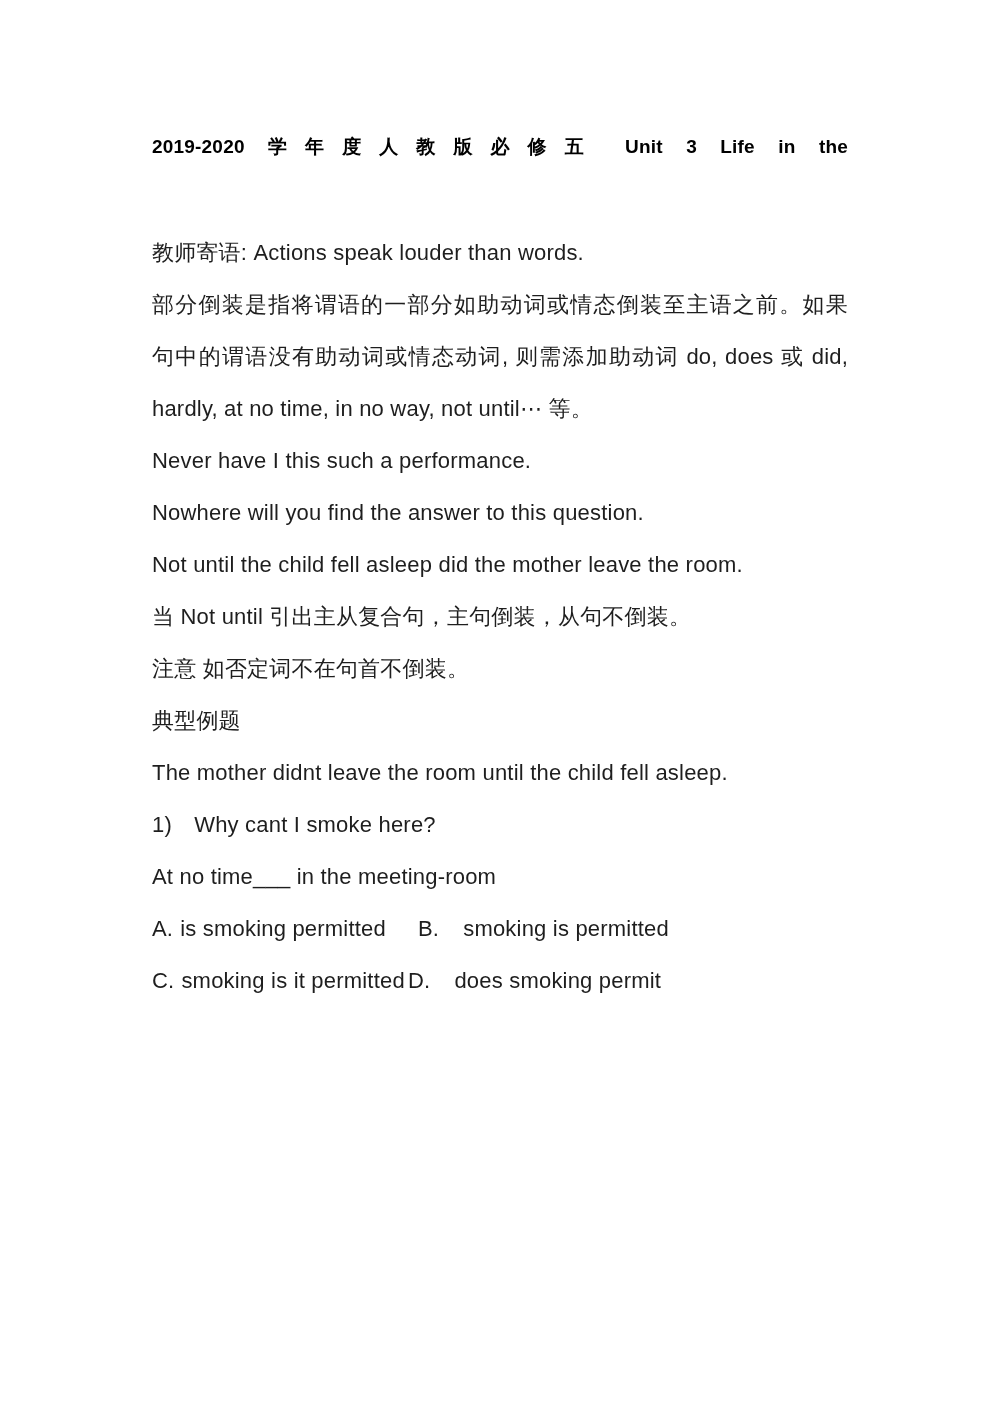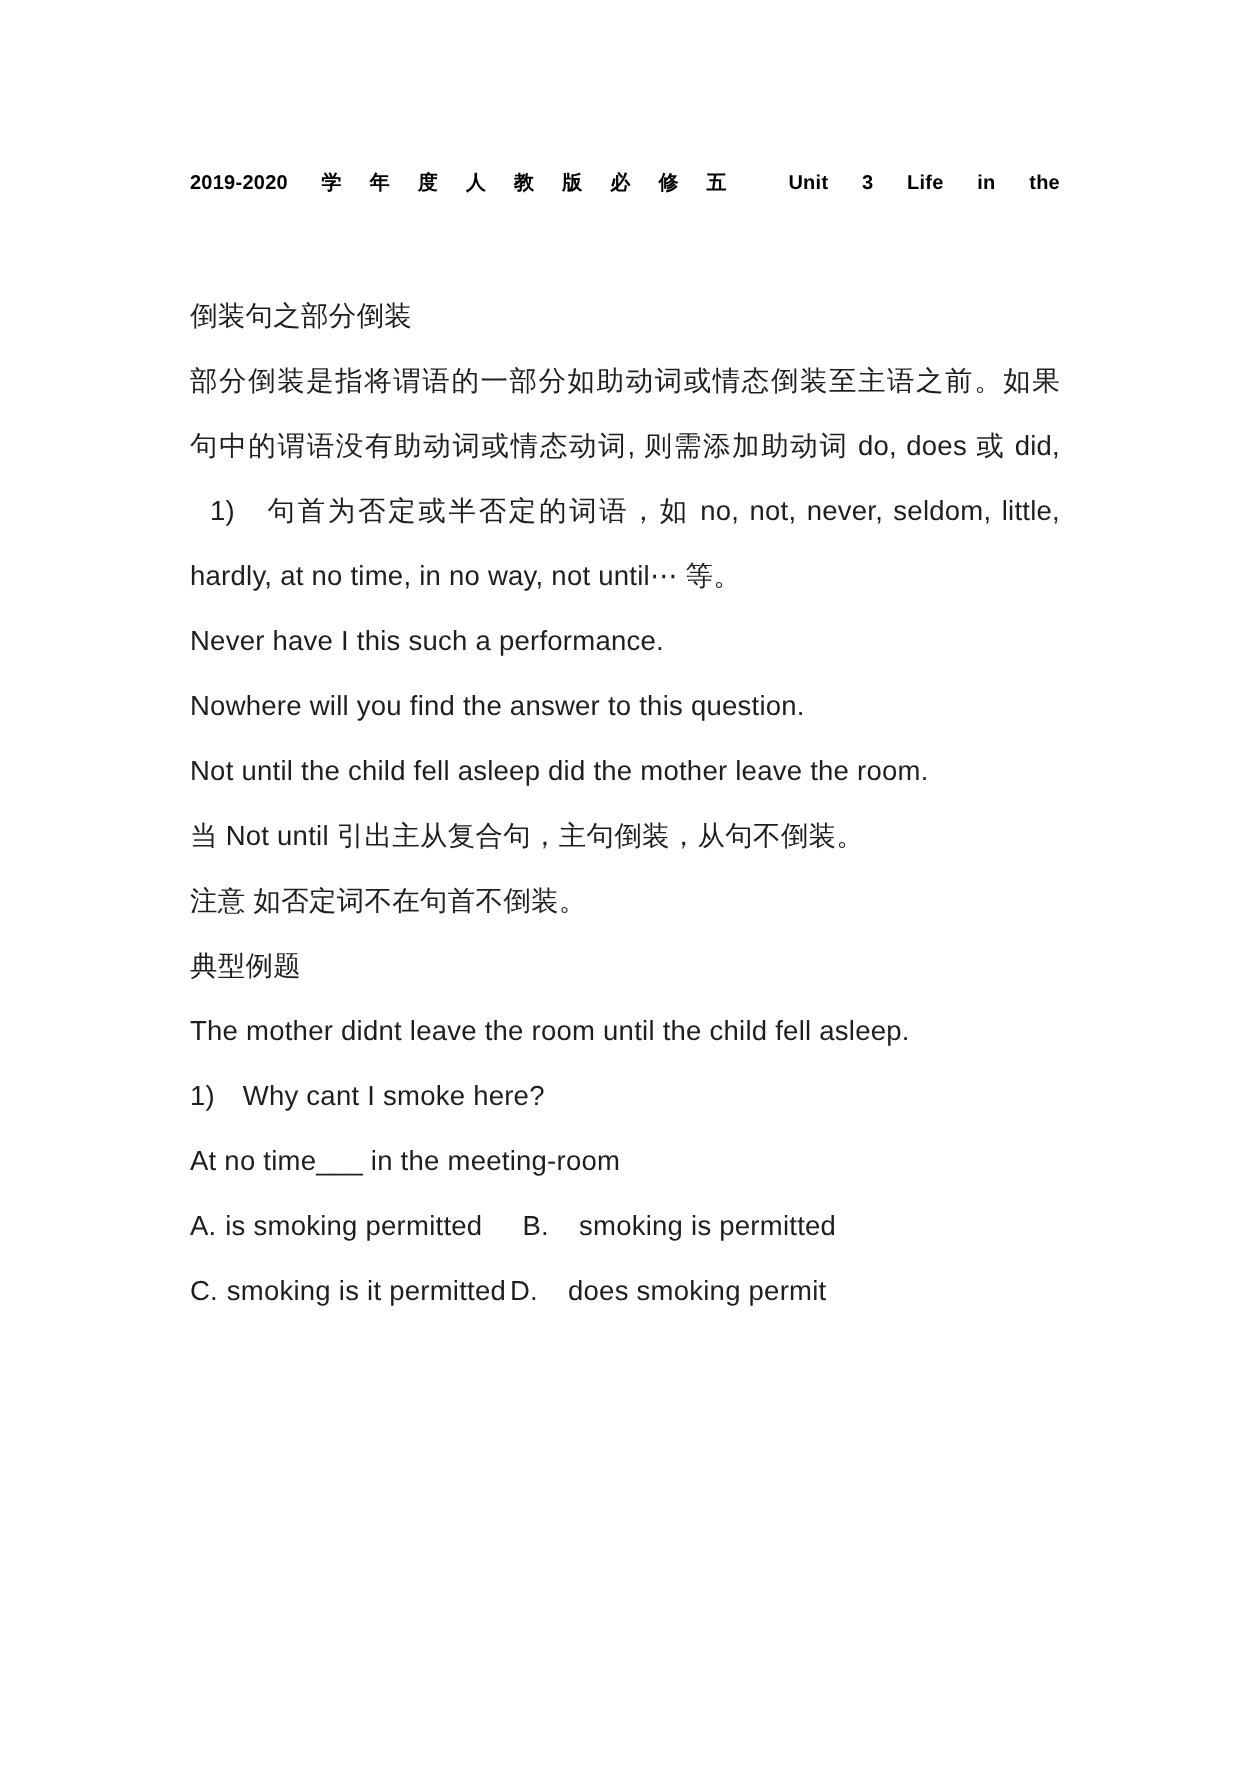--- a/index.html
+++ b/index.html
@@ -25,21 +25,21 @@
     width: 696px;
   }
   .ln {
     height: 52px;
     line-height: 52px;
     font-size: 22px;
     white-space: nowrap;
     letter-spacing: 0.2px;
   }
   .title {
-    font-size: 16px;
+    font-size: 19px;
     font-weight: 700;
     color: #000000;
   }
   .just {
     white-space: normal;
     text-align: justify;
     text-align-last: justify;
   }
   .indent { padding-left: 16px; }
   .spacer { height: 54px; }
@@ -52,26 +52,25 @@
 </head>
 <body>
 
 <div class="page">
   <div class="content">
 
     <div class="ln title just">2019-2020 学年度人教版必修五 Unit 3 Life in the</div>
 
     <div class="ln spacer"></div>
 
-    <div class="ln">倒装句之部分倒装</div>
+    <div class="ln">教师寄语: Actions speak louder than words.</div>
 
     <div class="ln just">部分倒装是指将谓语的一部分如助动词或情态倒装至主语之前。如果</div>
     <div class="ln just">句中的谓语没有助动词或情态动词, 则需添加助动词 do, does 或 did,</div>
 
-    <div class="ln just indent">1)　句首为否定或半否定的词语，如 no, not, never, seldom, little,</div>
     <div class="ln">hardly, at no time, in no way, not until⋯ 等。</div>
 
     <div class="ln">Never have I this such a performance.</div>
     <div class="ln">Nowhere will you find the answer to this question.</div>
     <div class="ln">Not until the child fell asleep did the mother leave the room.</div>
 
     <div class="ln">当 Not until 引出主从复合句，主句倒装，从句不倒装。</div>
     <div class="ln">注意 如否定词不在句首不倒装。</div>
 
     <div class="ln">典型例题</div>

